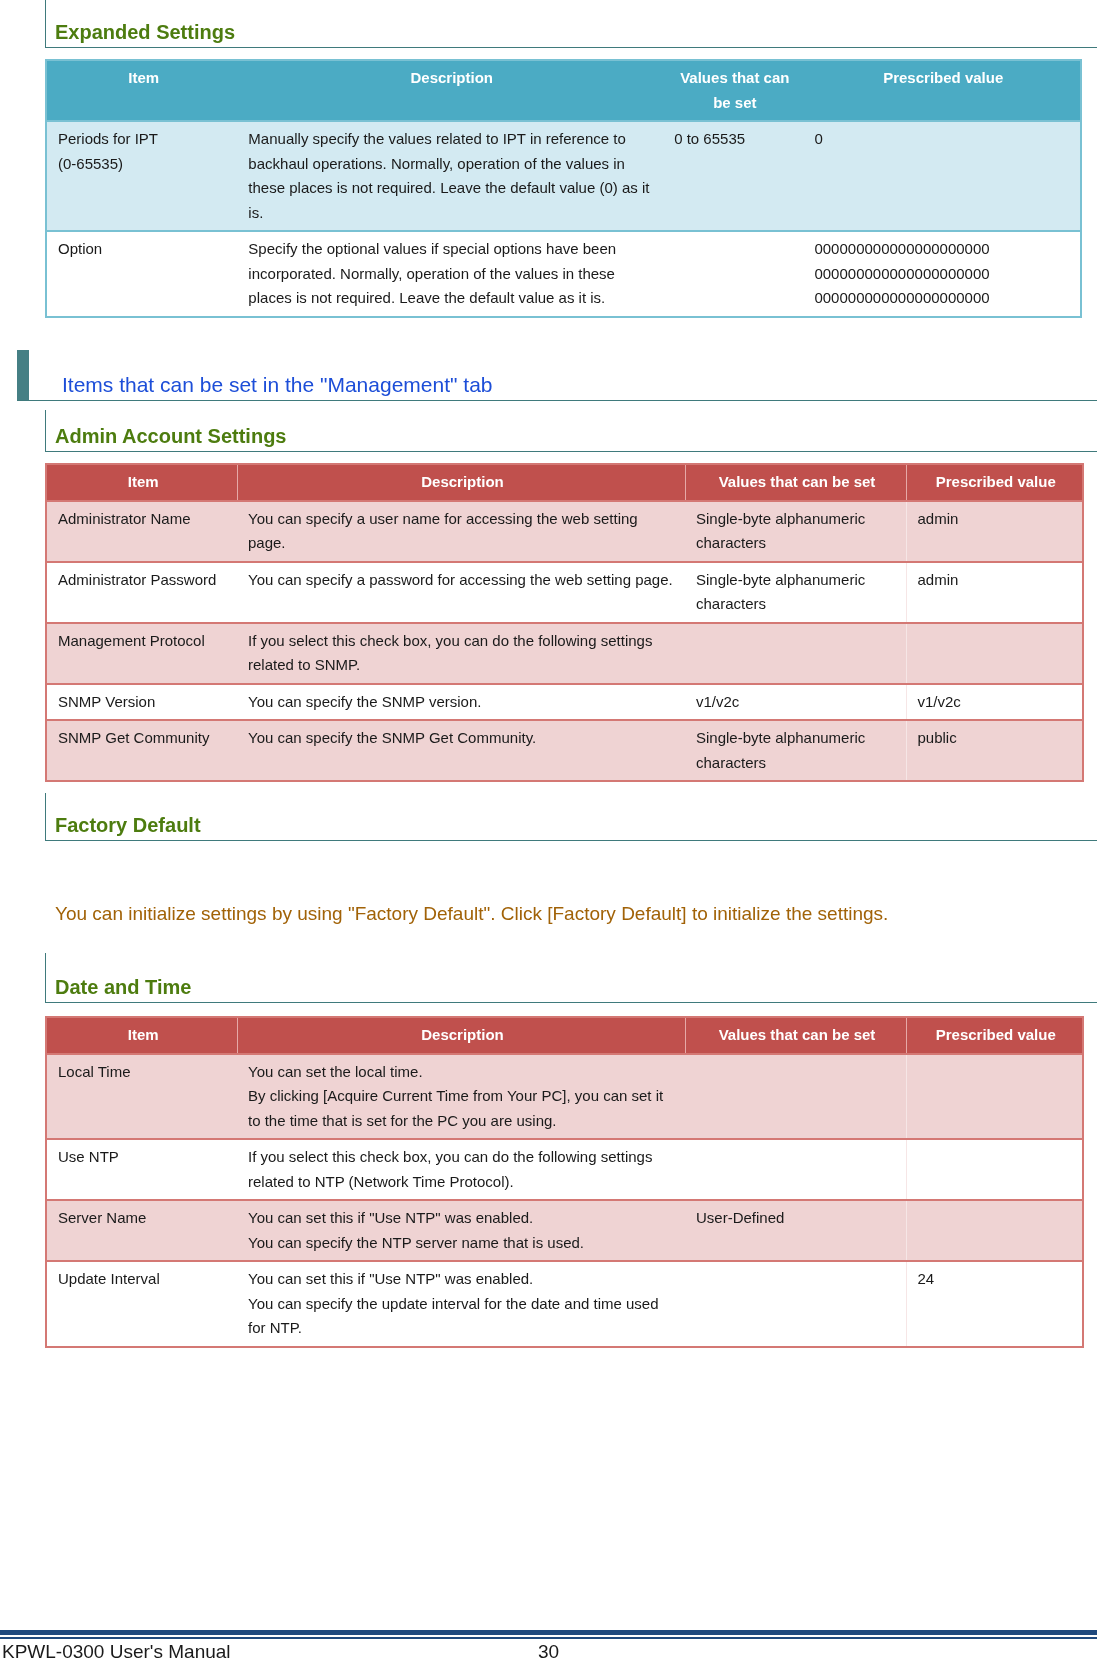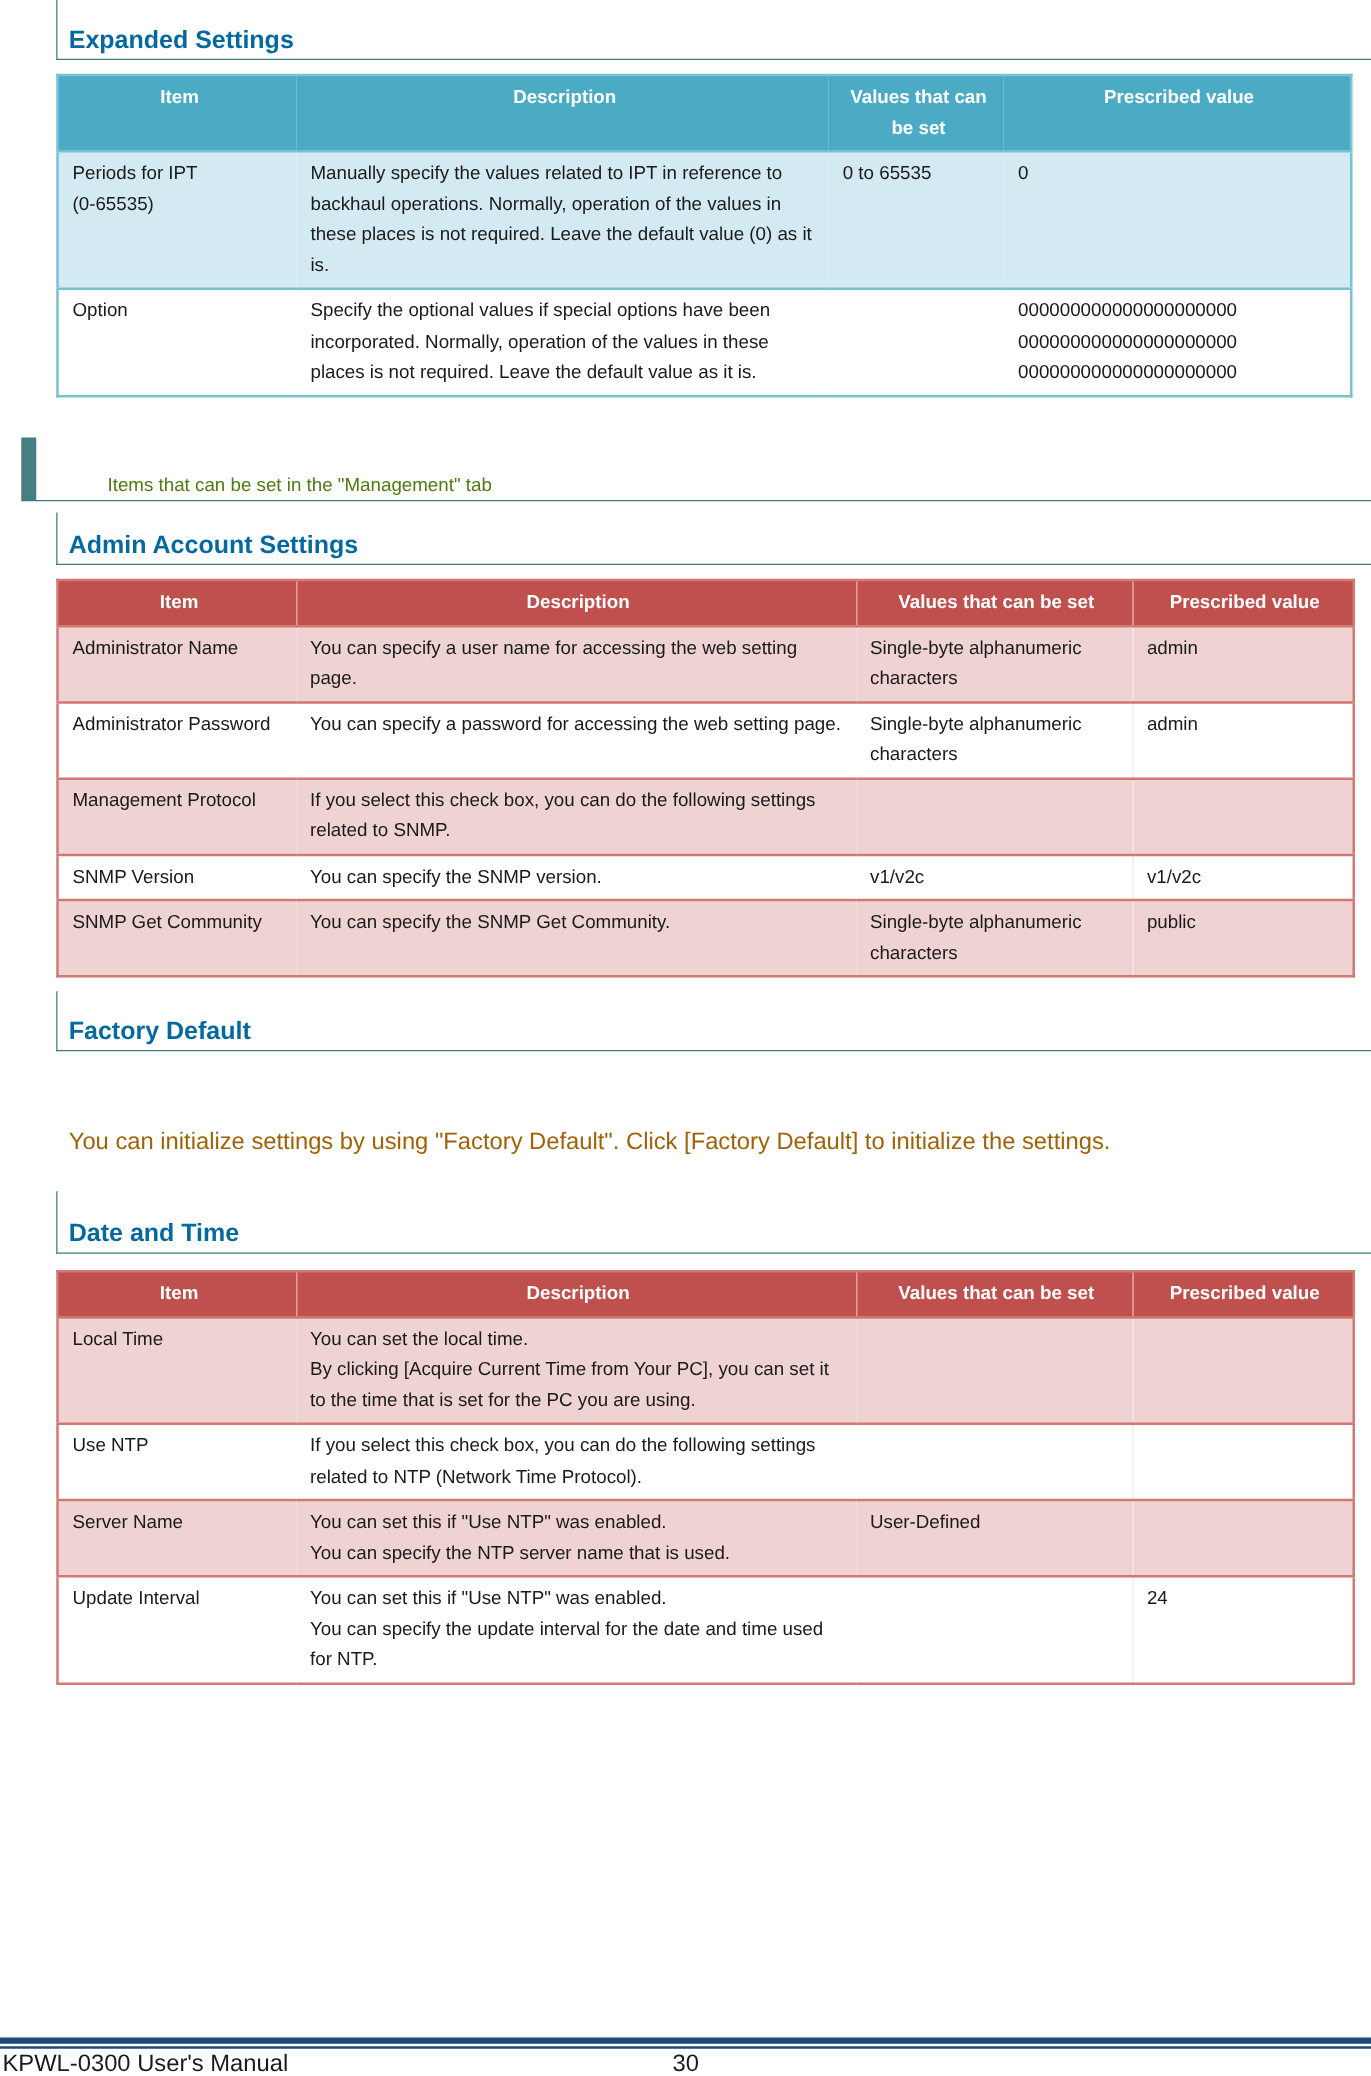--- a/index.html
+++ b/index.html
@@ -3,30 +3,30 @@
 <meta charset="utf-8">
 <style>
   html, body { margin: 0; padding: 0; background: #ffffff; }
   body {
     width: 1097px; height: 1661px; position: relative; overflow: hidden;
     font-family: "Liberation Sans", "DejaVu Sans", sans-serif; color: #1a1a1a;
   }
   .h3 {
     position: absolute; left: 45px; right: 0;
     border-left: 1px solid #3f7a7c; border-bottom: 1.5px solid #3f7a7c;
-    color: #0369a1; font-weight: bold; font-size: 20px;
+    color: #4d7c0f; font-weight: bold; font-size: 20px;
     padding-left: 9px; box-sizing: border-box;
   }
   .h3 span { position: absolute; bottom: 3px; left: 9px; }
   .h2 {
     position: absolute; left: 17px; right: 0; top: 350px; height: 50px;
     border-bottom: 1.5px solid #3f7a7c;
   }
   .h2 .bar { position: absolute; left: 0; top: 0; width: 12px; height: 50px; background: #457f84; }
-  .h2 .txt { position: absolute; left: 45px; bottom: 3px; font-size: 15px; color: #4d7c0f; margin-left: 24px; }
+  .h2 .txt { position: absolute; left: 45px; bottom: 3px; font-size: 21px; color: #1d4ed8; }
   table.t {
     position: absolute; left: 45px; width: 1037px; border-collapse: collapse;
     font-size: 15px; line-height: 24.5px; table-layout: fixed;
   }
   table.t td, table.t th { vertical-align: top; text-align: left; padding: 5px 8px 5px 11px; }
   table.t th { font-weight: bold; color: #ffffff; font-size: 15px; text-align: center; }
   table.blue { border: 2px solid #79c1d3; }
   table.blue thead tr { background: #4babc4; }
   table.blue tr.shade { background: #d3eaf2; }
   table.blue tbody tr { border-top: 2px solid #79c1d3; }

